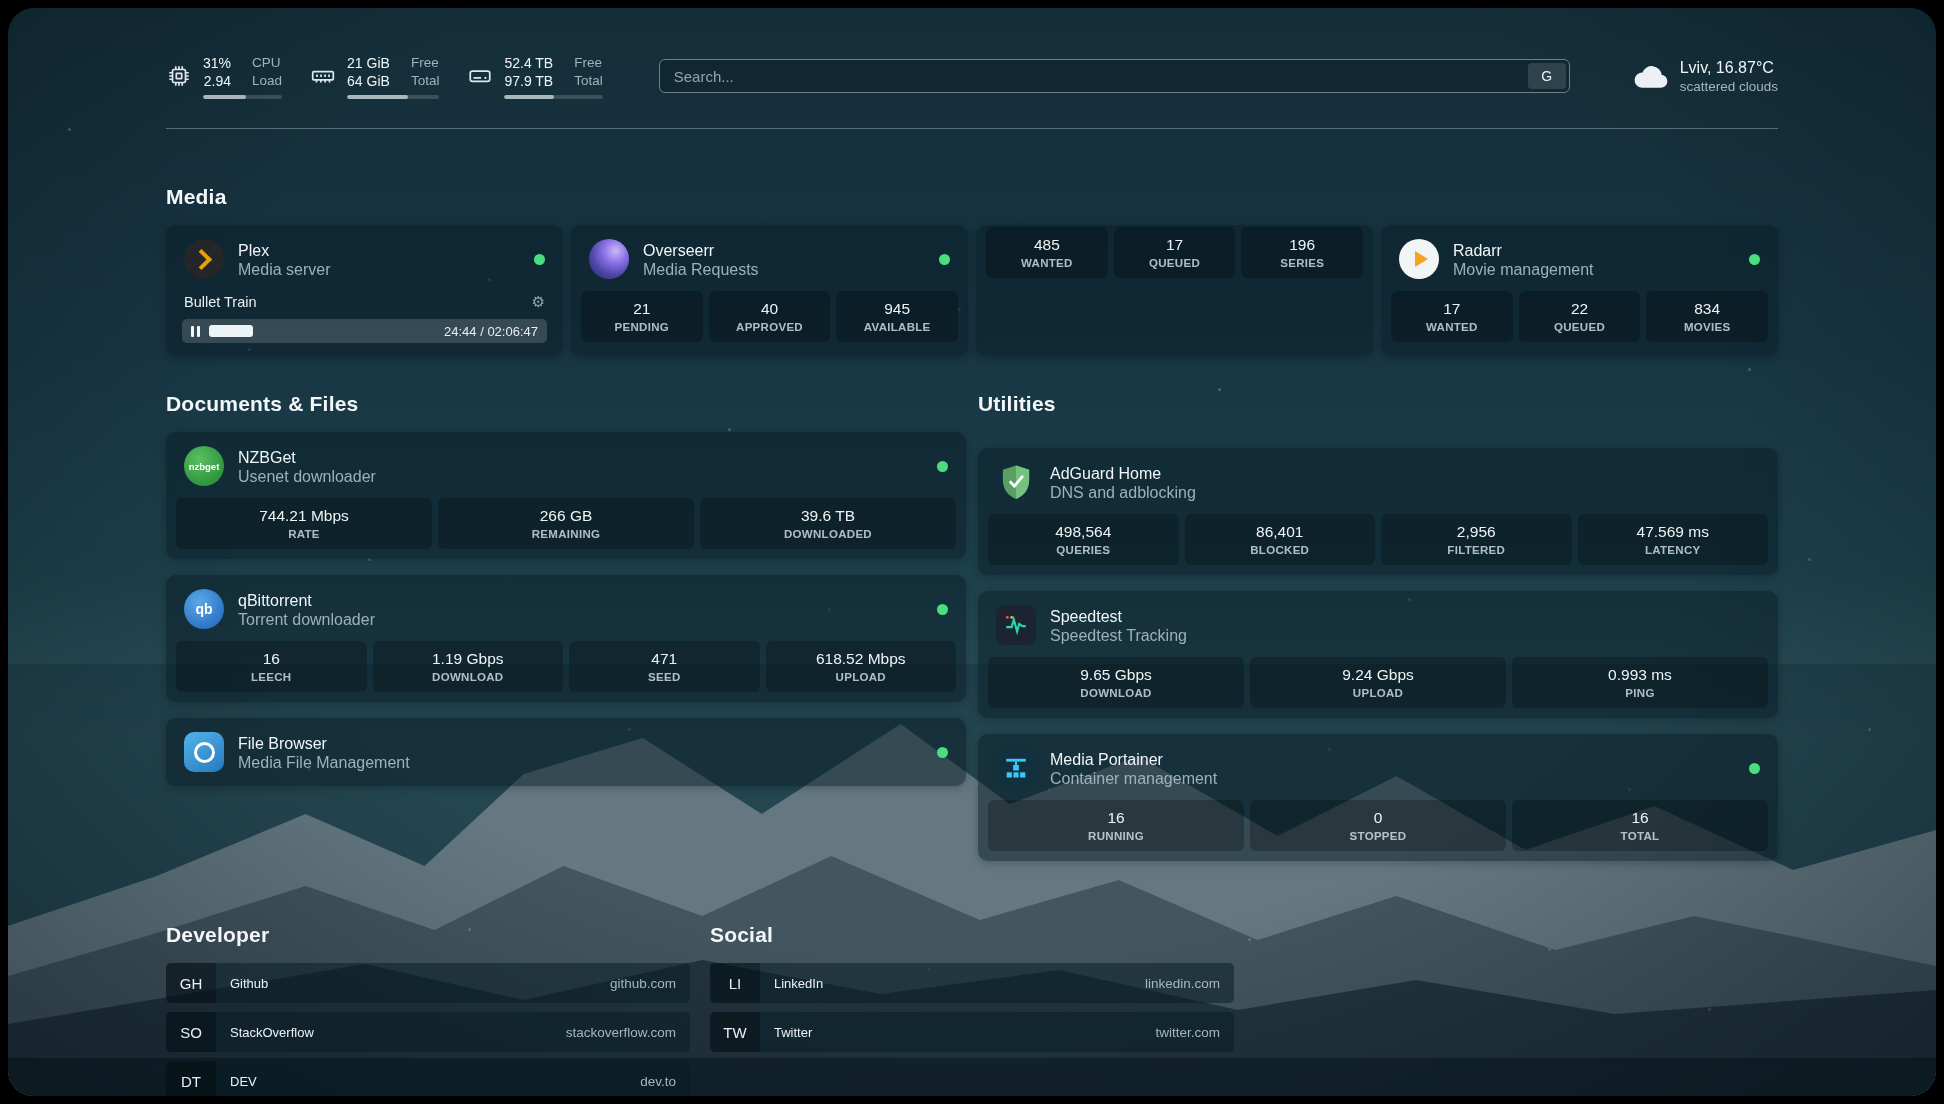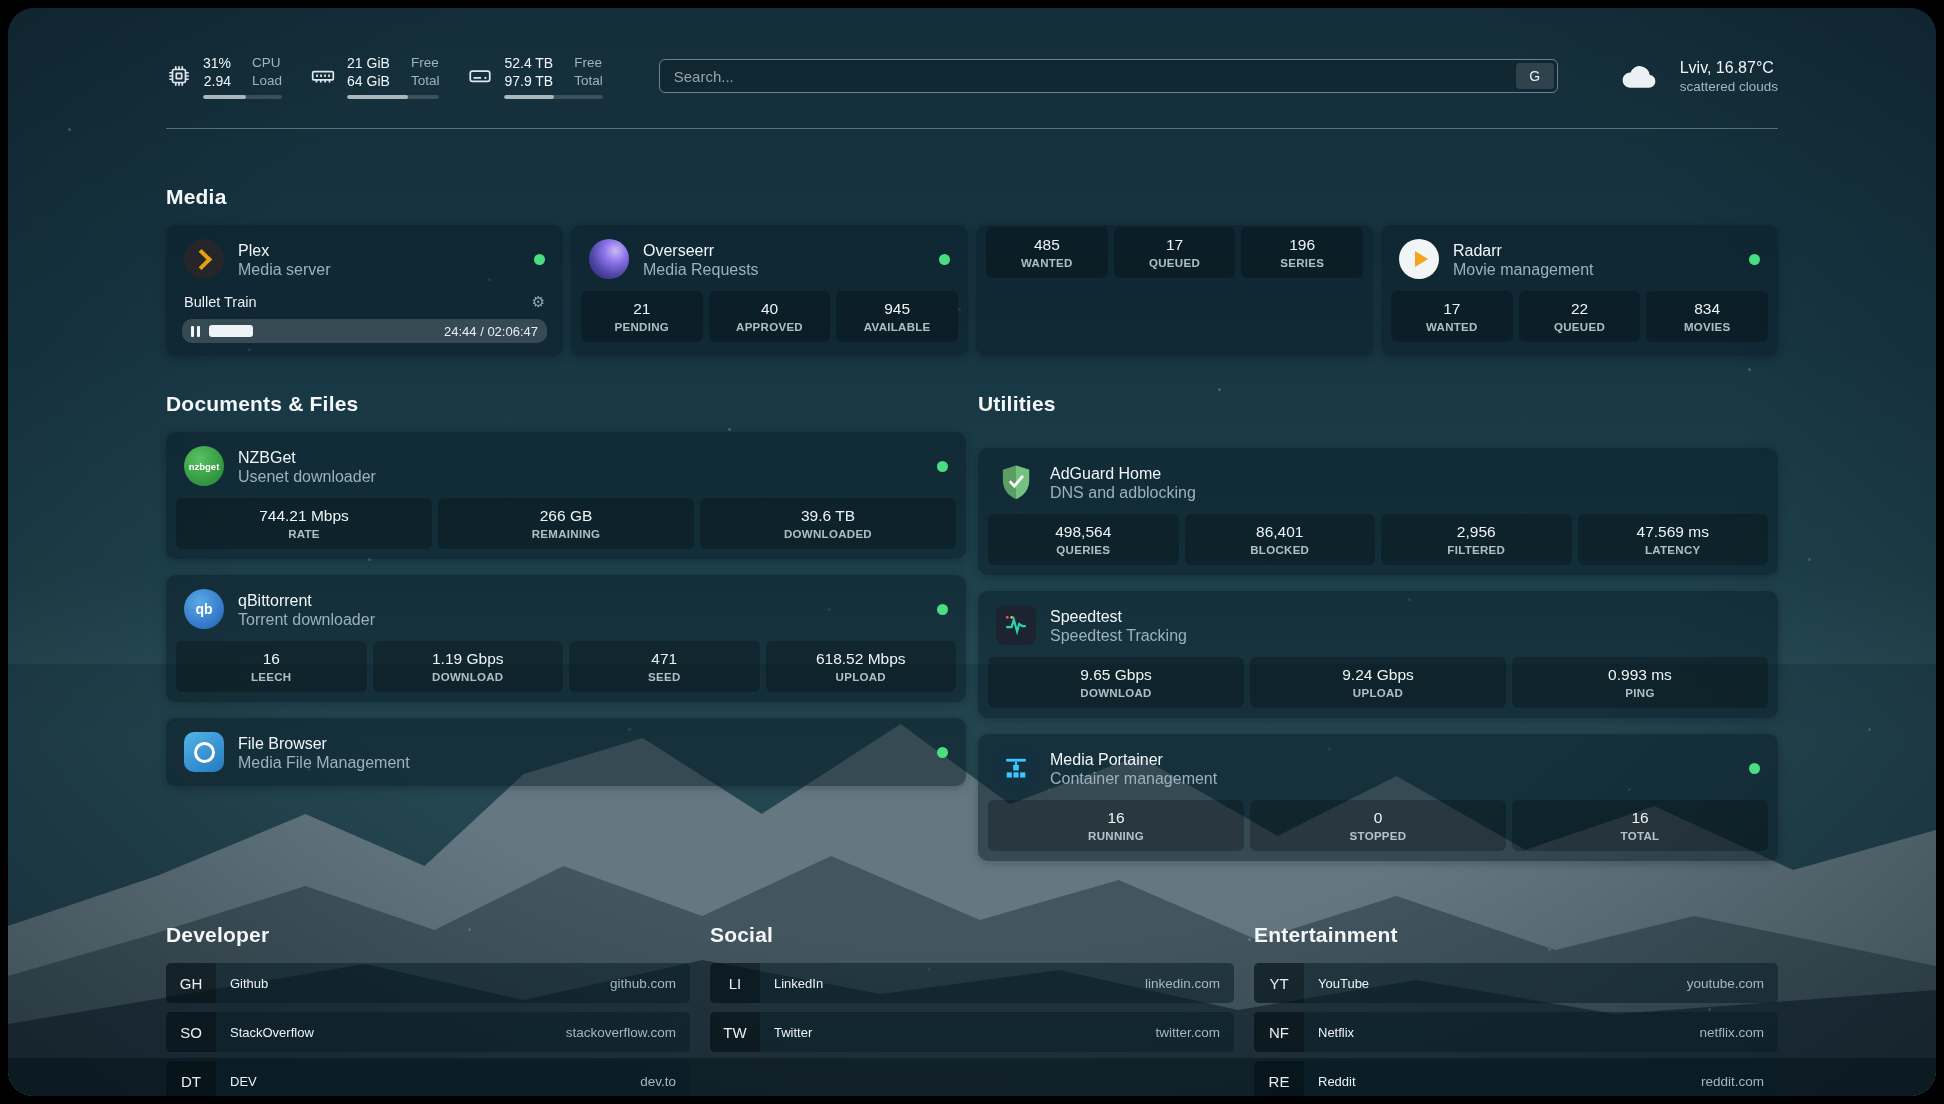--- a/index.html
+++ b/index.html
@@ -46,21 +46,21 @@
   .res-sep { width: 1px; background: rgba(255,255,255,.28); margin: 0 10px; }
   .res-labels span { display: block; font-size: 13.5px; line-height: 18px; color: #9fb3bc; }
   .res-bar { height: 4px; border-radius: 2px; background: rgba(255,255,255,.16); margin-top: 5px; overflow: hidden; }
   .res-bar i { display: block; height: 100%; background: rgba(230,240,244,.65); border-radius: 2px; }
 
   .search { flex: 1; display: flex; align-items: center; height: 34px; border: 1px solid #6e8089; border-radius: 6px; background: rgba(10,30,40,.45); margin: 0 38px 0 34px; padding: 3px; }
   .search input { flex: 1; background: transparent; border: 0; outline: none; color: #e8eef1; font-size: 15px; padding: 0 11px; font-family: "Liberation Sans", sans-serif; }
   .search input::placeholder { color: #93a5ad; }
   .g-btn { width: 38px; height: 26px; border-radius: 4px; background: rgba(255,255,255,.13); color: #e9f0f3; font-size: 14px; display: flex; align-items: center; justify-content: center; cursor: pointer; }
 
-  .weather { display: flex; align-items: center; gap: 20px; }
+  .weather { display: flex; align-items: center; gap: 8px; }
   .weather-icon { width: 42px; height: 32px; }
   .weather-loc { font-size: 16px; color: #f0f5f7; line-height: 20px; }
   .weather-cond { font-size: 13.5px; color: #a4b6bf; line-height: 17px; }
 
   .hr { margin-top: 24px; border-bottom: 1px solid rgba(215,230,236,.35); }
 
   
   .sec-title { font-size: 21px; font-weight: 600; color: #f3f7f8; letter-spacing: .2px; }
   .section { margin-top: 56px; }
   .section .sec-title { margin-bottom: 16px; }
@@ -103,21 +103,21 @@
   .ico-fb { border-radius: 10px; background: linear-gradient(145deg, #53b4e8, #2579c0); }
   .ico-fb::before { content:""; width: 15px; height: 15px; border: 3.5px solid #fff; border-radius: 50%; }
   .ico-adguard { background: transparent; }
   .ico-speedtest { border-radius: 9px; background: #1b2430; }
   .ico-portainer { border-radius: 9px; background: #12303e; }
 
   
   .plex-media { padding: 0 16px 13px; }
   .plex-row1 { display: flex; justify-content: space-between; align-items: center; font-size: 14.5px; color: #e9f0f2; margin: 4px 2px 8px; }
   .gear { color: #93a6ae; font-size: 15px; cursor: pointer; }
-  .plex-strip { display: flex; align-items: center; gap: 9px; height: 24px; background: rgba(255,255,255,.16); border-radius: 10px; padding: 0 9px; }
+  .plex-strip { display: flex; align-items: center; gap: 9px; height: 24px; background: rgba(255,255,255,.16); border-radius: 5px; padding: 0 9px; }
   .pause { display: flex; gap: 3px; cursor: pointer; }
   .pause i { display: block; width: 3px; height: 11px; background: #f2f6f8; border-radius: 1px; }
   .plex-track { flex: 1; height: 12px; position: relative; }
   .plex-fill { height: 100%; background: #eef3f5; border-radius: 3px; }
   .plex-time { font-size: 13px; color: #e8eef1; white-space: nowrap; }
 
   
   .bookmarks { display: grid; grid-template-columns: repeat(3, 1fr); gap: 20px; margin-top: 62px; padding-bottom: 46px; }
   .bm-col .sec-title { margin-bottom: 16px; }
   .bm-list { display: flex; flex-direction: column; gap: 9px; }
@@ -550,36 +550,16 @@
             <span class="bm-url">linkedin.com</span>
           </a>
           <a class="bm-row">
             <span class="bm-abbr">TW</span>
             <span class="bm-name">Twitter</span>
             <span class="bm-url">twitter.com</span>
           </a>
         </div>
       </div>
 
-      <div class="bm-col">
-        <h2 class="sec-title">Entertainment</h2>
-        <div class="bm-list">
-          <a class="bm-row">
-            <span class="bm-abbr">YT</span>
-            <span class="bm-name">YouTube</span>
-            <span class="bm-url">youtube.com</span>
-          </a>
-          <a class="bm-row">
-            <span class="bm-abbr">NF</span>
-            <span class="bm-name">Netflix</span>
-            <span class="bm-url">netflix.com</span>
-          </a>
-          <a class="bm-row">
-            <span class="bm-abbr">RE</span>
-            <span class="bm-name">Reddit</span>
-            <span class="bm-url">reddit.com</span>
-          </a>
-        </div>
-      </div>
     </div>
 
   </div>
 </div>
 
 </body></html>

